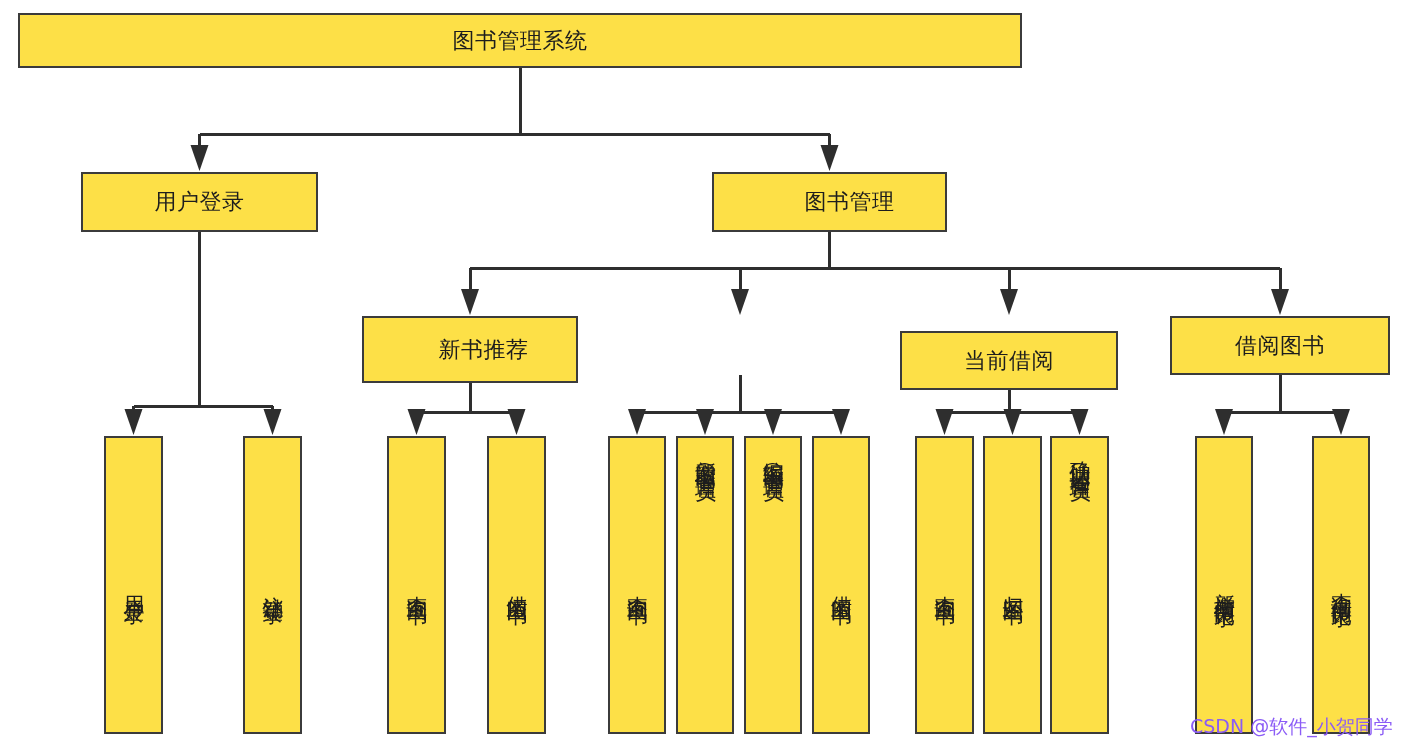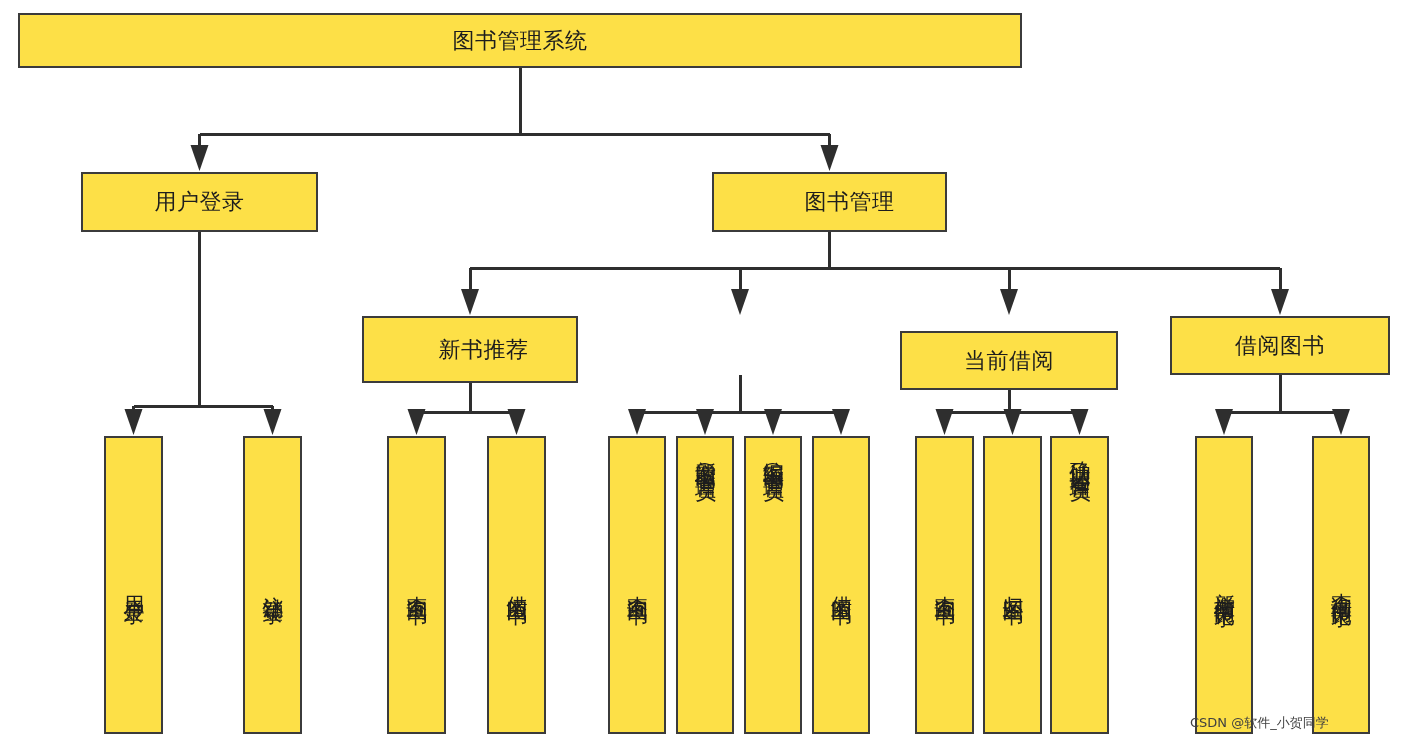--- a/index.html
+++ b/index.html
@@ -61,22 +61,22 @@
     white-space: nowrap;
   }
   .node.v.mid {
     align-items: center;
     padding-top: 0;
   }
   .watermark {
     position: absolute;
     left: 1190px;
     top: 714px;
-    font-size: 13px;
-    color: #404040;
+    font-size: 19px;
+    color: #8b5cf6;
     white-space: nowrap;
     z-index: 3;
     font-family: "DejaVu Sans", "Liberation Sans", sans-serif;
   }
 </style>
 </head>
 <body>
 
 <div id="canvas">
 

